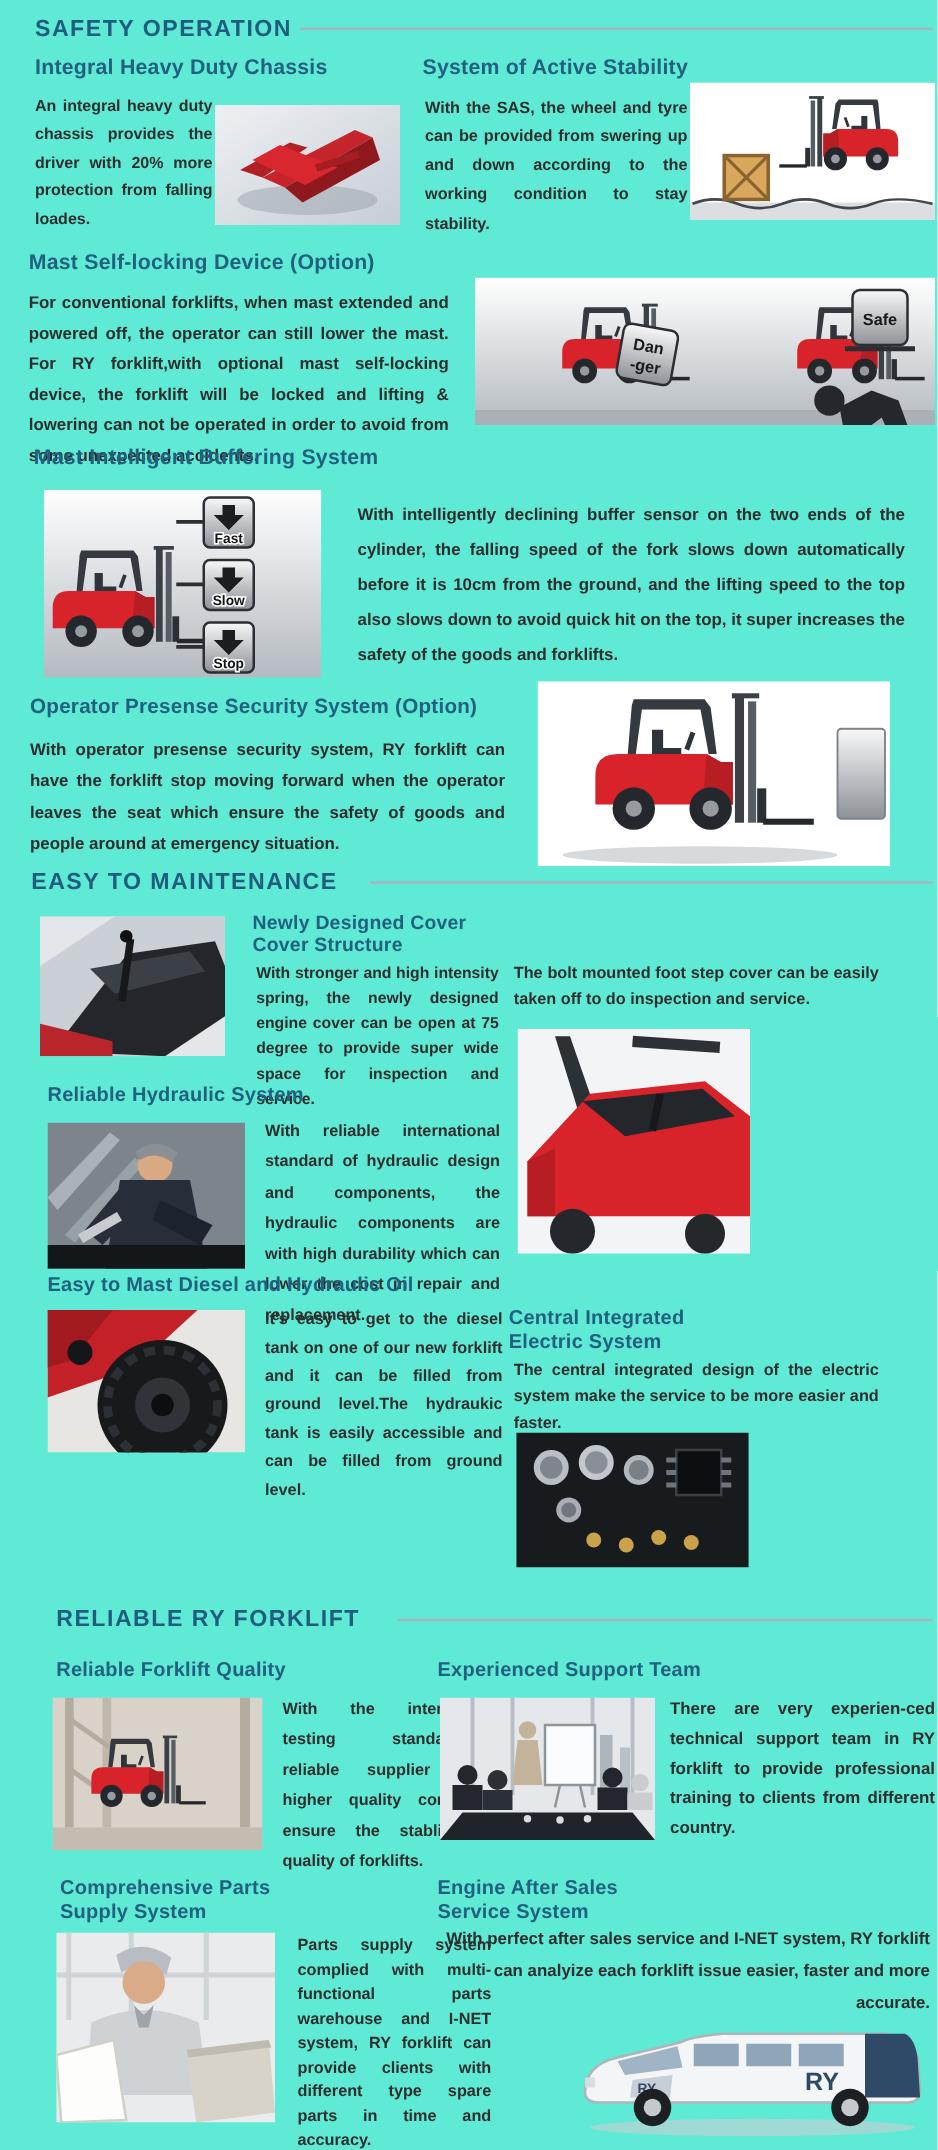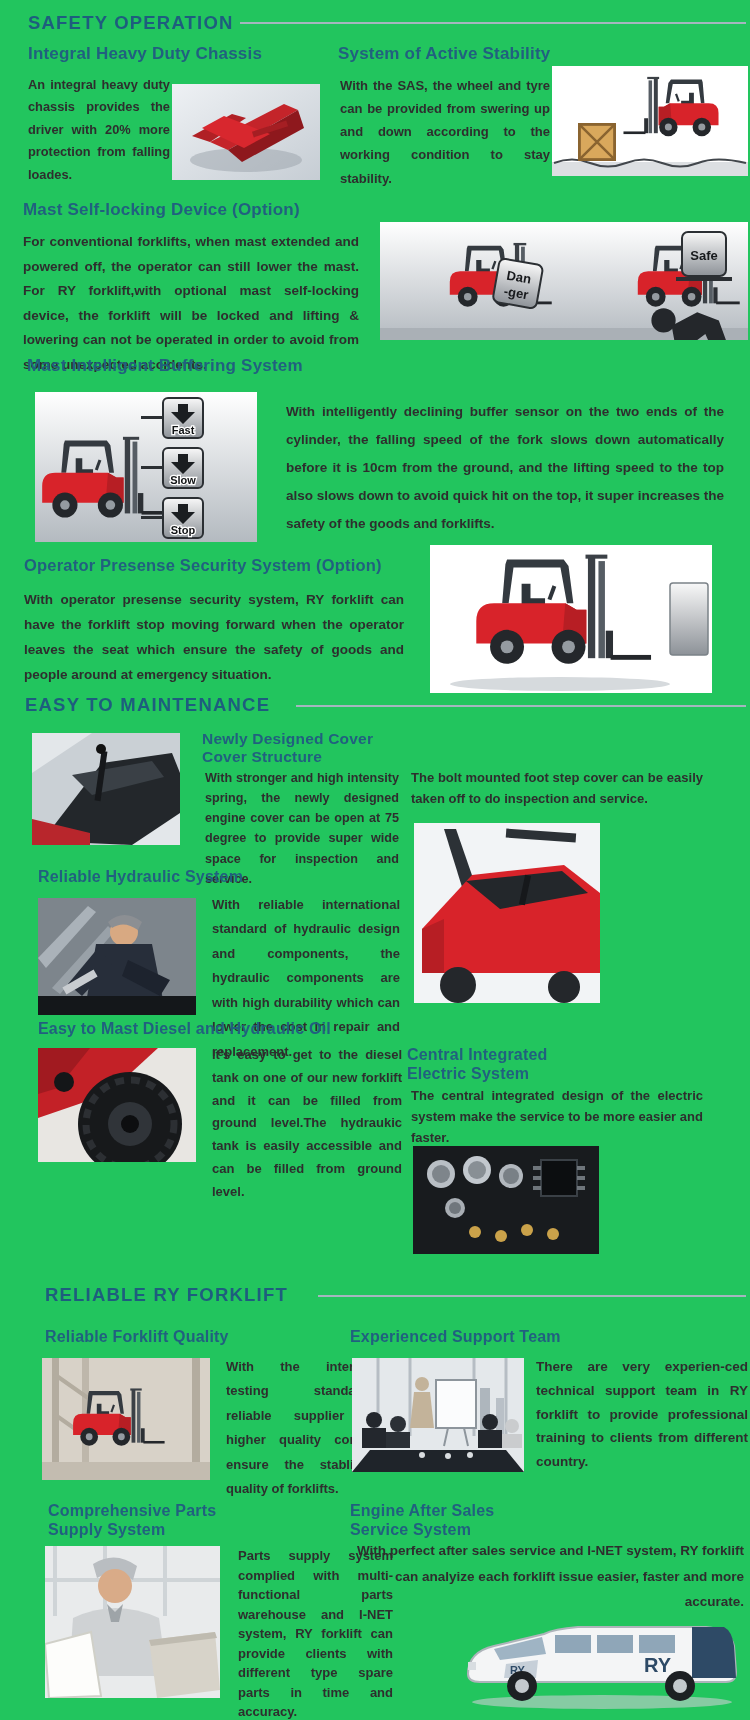--- a/index.html
+++ b/index.html
@@ -1,18 +1,18 @@
 <!DOCTYPE html>
 <html><head>
 <meta charset="utf-8">
 <style>
   * { margin:0; padding:0; box-sizing:border-box; }
   html,body { background:#ffffff; }
   body { font-family:"Liberation Sans", sans-serif; }
-  .page { position:relative; width:750px; height:1720px; background:#22c55e; overflow:hidden; }
+  .page { position:relative; width:750px; height:1720px; background:#5eead4; overflow:hidden; }
   .abs { position:absolute; }
   .t-sec { font-size:18.5px; font-weight:bold; color:#1e5d7e; letter-spacing:1.2px; white-space:nowrap; }
   .t-sub { font-size:17px; font-weight:bold; color:#21607f; letter-spacing:0.2px; white-space:nowrap; }
   .t-sub2 { font-size:15.5px; font-weight:bold; color:#21607f; line-height:1.18; letter-spacing:0.2px; }
   .rule { position:absolute; height:2px; background:#a5b6bf; }
   .body { font-weight:bold; color:#2e2e2e; text-align:justify; }
   .ph { position:absolute; display:block; }
   .sign-text { font-family:"Liberation Sans",sans-serif; font-weight:bold; fill:#17191c; text-anchor:middle; }
   .sign-label { font-family:"Liberation Sans",sans-serif; font-weight:bold; fill:#101214; text-anchor:middle;
                 paint-order:stroke; stroke:#ffffff; stroke-width:2.5px; }

